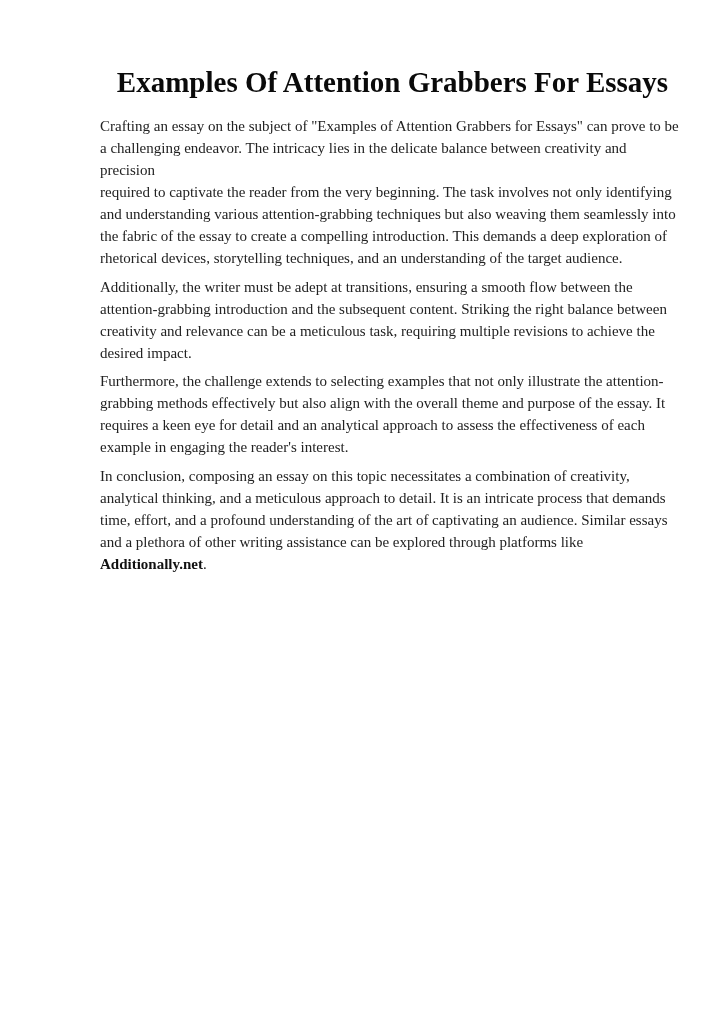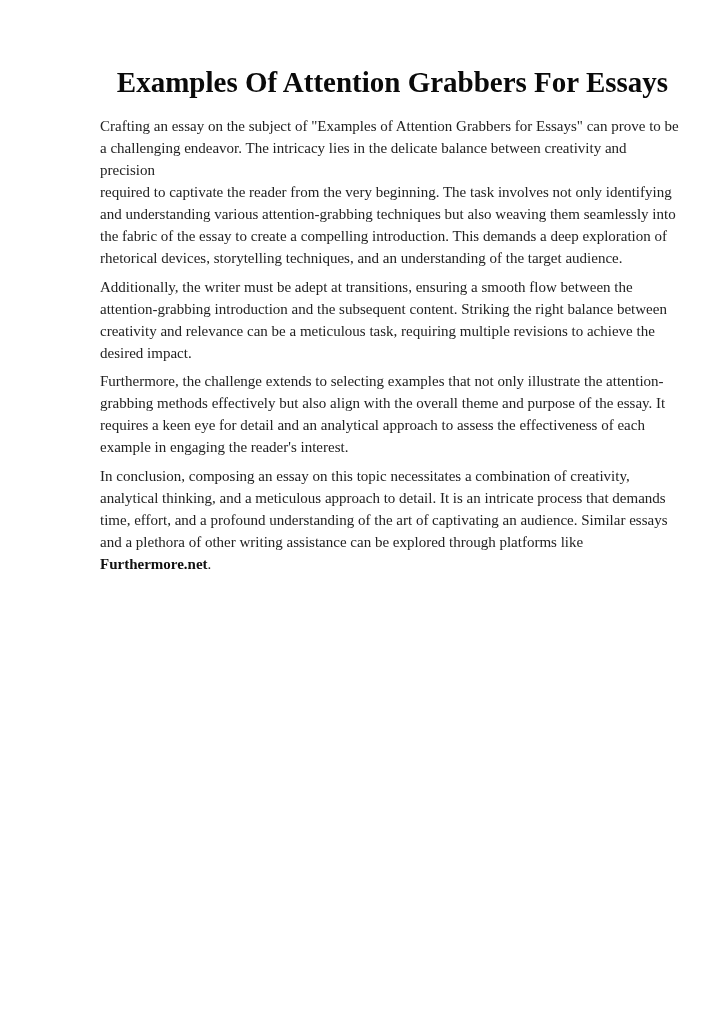--- a/index.html
+++ b/index.html
@@ -68,16 +68,16 @@
 
     <p class="para">Furthermore, the challenge extends to selecting examples that not only illustrate the attention-
 grabbing methods effectively but also align with the overall theme and purpose of the essay. It
 requires a keen eye for detail and an analytical approach to assess the effectiveness of each
 example in engaging the reader's interest.</p>
 
     <p class="para"><span>In conclusion, composing an essay on this topic necessitates a combination of creativity,
 analytical thinking, and a meticulous approach to detail. It is an intricate process that demands
 time, effort, and a profound understanding of the art of captivating an audience. Similar essays
 and a plethora of other writing assistance can be explored through platforms like
-</span><strong>Furthermore.net</strong><span>.</span></p>
+</span><strong>Additionally.net</strong><span>.</span></p>
 
   </div>
 </div>
 
 </body></html>

